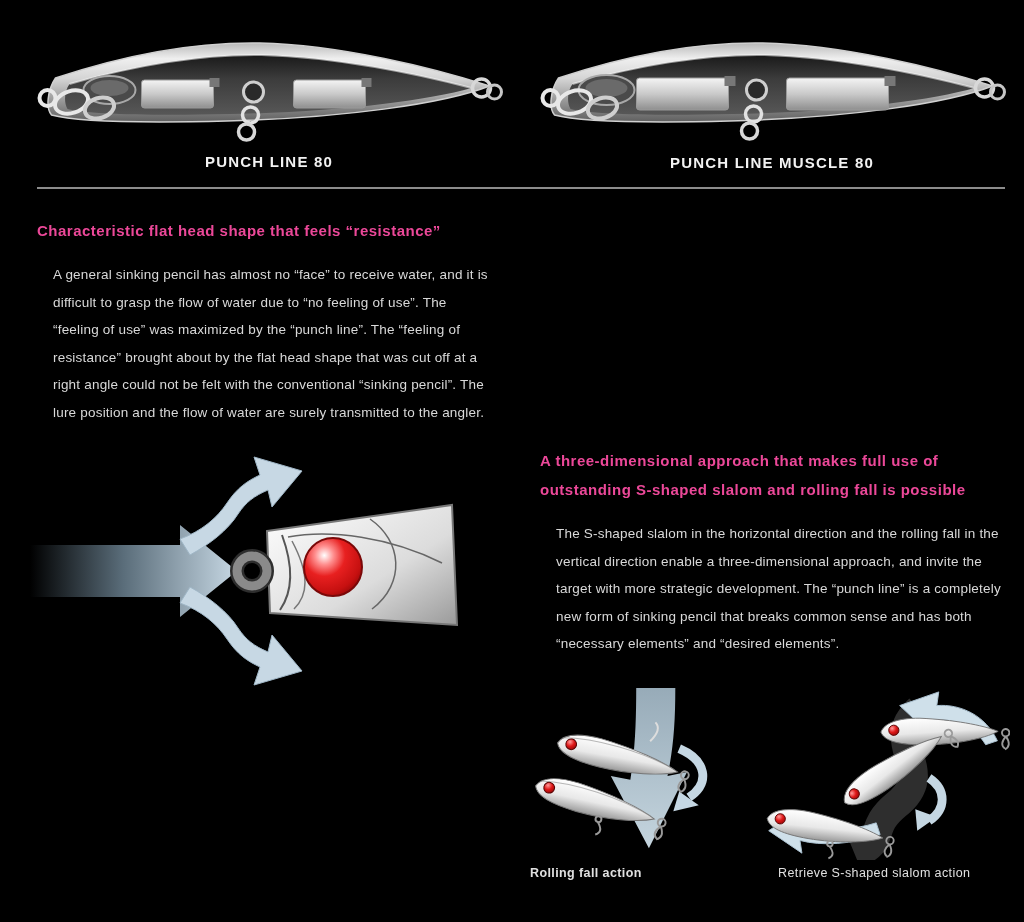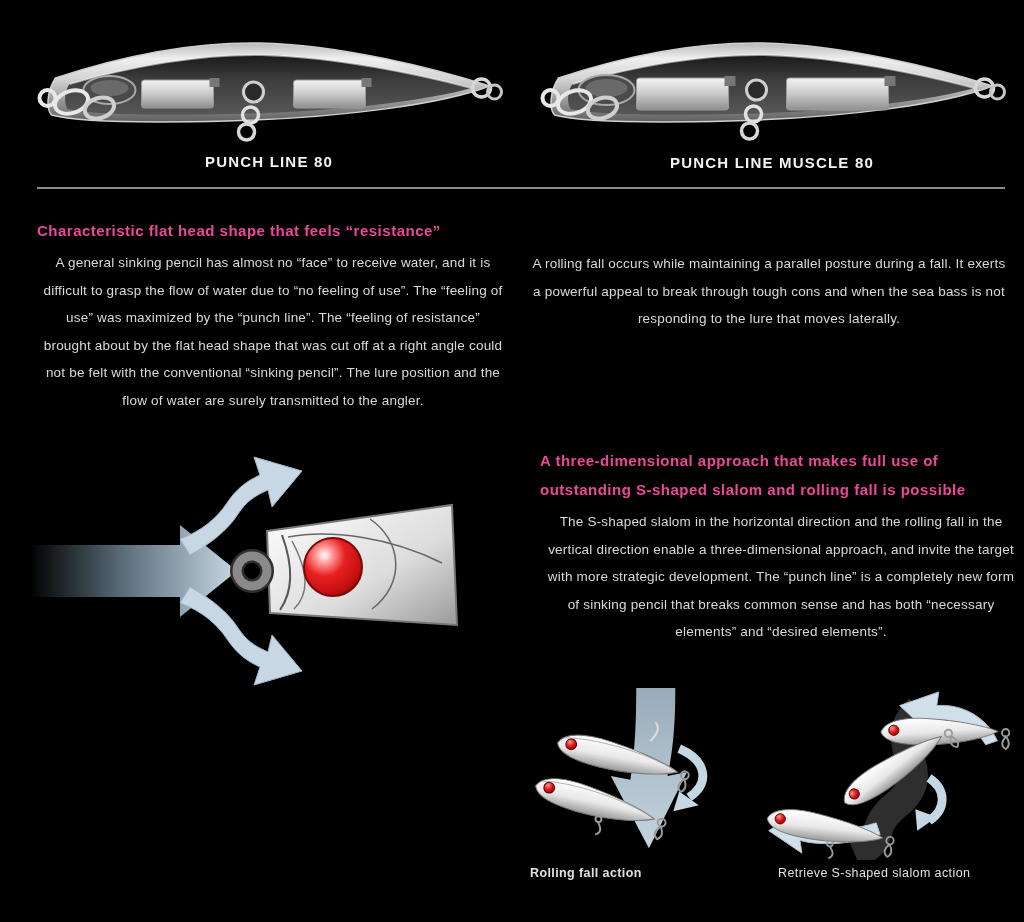--- a/index.html
+++ b/index.html
@@ -5,21 +5,21 @@
   html,body{margin:0;padding:0;background:#000;}
   .page{position:relative;width:1024px;height:922px;background:#000;overflow:hidden;
         font-family:"Liberation Sans",sans-serif;padding-left:20px;}
   .figure{position:absolute;}
   .figure svg{display:block;}
   .product-label{position:absolute;text-align:center;color:#f2f2f2;font-weight:bold;
         font-size:15px;letter-spacing:1.2px;}
   .divider{position:absolute;left:37px;top:187px;width:968px;height:2px;background:#8c8c8c;}
   .red-heading{color:#ec4899;font-weight:bold;font-size:15px;line-height:29px;
         letter-spacing:0.5px;margin:0 0 4px 0;}
-  .body-text{color:#d9d9d9;font-size:13.5px;line-height:27.5px;letter-spacing:0.2px;margin:4px;text-align:center;}
+  .body-text{color:#d9d9d9;font-size:13.5px;line-height:27.5px;letter-spacing:0.2px;margin:16px;}
   .textblock{position:absolute;}
   .caption{position:absolute;color:#e0e0e0;font-size:12.5px;letter-spacing:0.4px;}
 </style>
 </head>
 <body>
 
 <div class="page">
 
   <div class="figure" style="left:28px;top:30px;">
     <svg width="482" height="120" viewBox="0 0 475 120">
@@ -147,21 +147,20 @@
       <path d="M262,96 C280,130 278,150 264,164" fill="none" stroke="#777" stroke-width="1.5"></path>
 
       <circle cx="222" cy="126" r="15" fill="none" stroke="#2e2e2e" stroke-width="14"></circle>
       <circle cx="222" cy="126" r="15" fill="none" stroke="#8a8a8a" stroke-width="9"></circle>
 
       <circle cx="303" cy="122" r="29" fill="url(#fball)" stroke="#7a0808" stroke-width="2"></circle>
     </svg>
   </div>
 
   <div class="textblock" style="left:528px;top:246px;width:482px;">
-    <p class="body-text">A rolling fall occurs while maintaining a parallel posture during a fall. It exerts a powerful appeal to break through tough cons and when the sea bass is not responding to the lure that moves laterally.</p>
   </div>
 
   <div class="textblock" style="left:540px;top:446px;width:482px;">
     <p class="red-heading">A three-dimensional approach that makes full use of outstanding S-shaped slalom and rolling fall is possible</p>
     <p class="body-text">The S-shaped slalom in the horizontal direction and the rolling fall in the vertical direction enable a three-dimensional approach, and invite the target with more strategic development. The “punch line” is a completely new form of sinking pencil that breaks common sense and has both “necessary elements” and “desired elements”.</p>
   </div>
 
   <div class="figure" style="left:528px;top:688px;">
     <svg width="235" height="172" viewBox="0 0 235 176">
       <defs>

